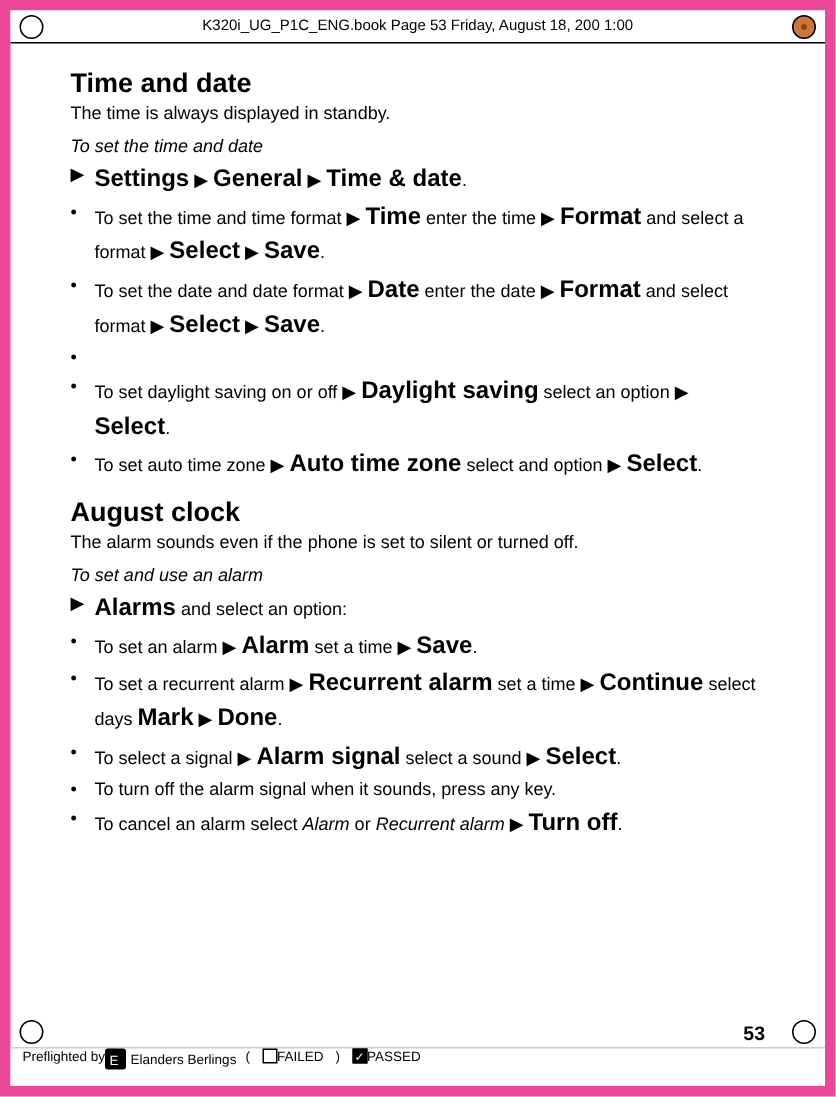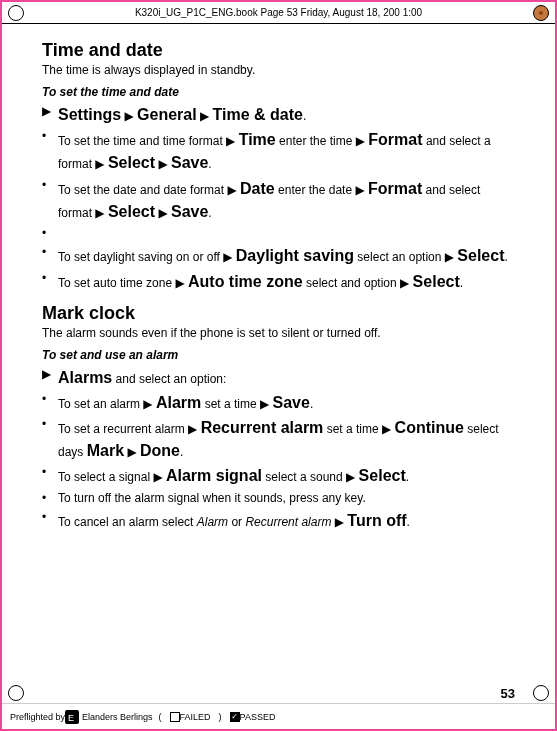--- a/index.html
+++ b/index.html
@@ -13,21 +13,21 @@
       color: #000000;
       overflow: hidden;
       position: relative;
     }
 
     .page-container {
       width: 557px;
       height: 731px;
       position: relative;
       background: #ffffff;
-      border: 2px solid #ec4899;
+      border: 7px solid #ec4899;
       padding-left: 40px;
     }
 
     
     .top-bar {
       position: absolute;
       top: 0;
       left: 0;
       right: 0;
       height: 22px;
@@ -98,21 +98,21 @@
     }
 
     .section-desc {
       font-size: 12px;
       margin-bottom: 8px;
       font-family: Liberation Sans, sans-serif;
     }
 
     .subsection-title {
       font-size: 12px;
-      font-weight: bold;
+      font-weight: normal;
       font-style: italic;
       font-family: Arial, sans-serif;
       margin-bottom: 4px;
     }
 
     .bullet-list {
       list-style: none;
       padding: 0;
       margin: 0 0 10px 0;
     }
@@ -157,21 +157,21 @@
     
     .bottom-bar {
       position: absolute;
       bottom: 0;
       left: 0;
       right: 0;
       height: 26px;
       background: #ffffff;
       border-top: 1px solid #ccc;
       display: flex;
-      align-items: center;
+      align-items: flex-start;
       padding: 0 8px;
       font-size: 9px;
       font-family: Arial, sans-serif;
     }
 
     .bottom-logo {
       display: flex;
       align-items: center;
       gap: 3px;
       font-size: 9px;
@@ -283,21 +283,21 @@
           <span>To set daylight saving on or off ▶ <span class="mono">Daylight saving</span> select an option ▶ <span class="mono">Select</span>.</span>
         </li>
         <li>
           <span class="bullet">•</span>
           <span>To set auto time zone ▶ <span class="mono">Auto time zone</span> select and option ▶ <span class="mono">Select</span>.</span>
         </li>
       </ul>
     </div>
 
     <div>
-      <div class="section-title">Mark clock</div>
+      <div class="section-title">August clock</div>
       <div class="section-desc">The alarm sounds even if the phone is set to silent or turned off.</div>
 
       <div class="subsection-title">To set and use an alarm</div>
       <ul class="bullet-list">
         <li>
           <span class="arrow">▶</span>
           <span><span class="mono">Alarms</span> and select an option:</span>
         </li>
         <li>
           <span class="bullet">•</span>

